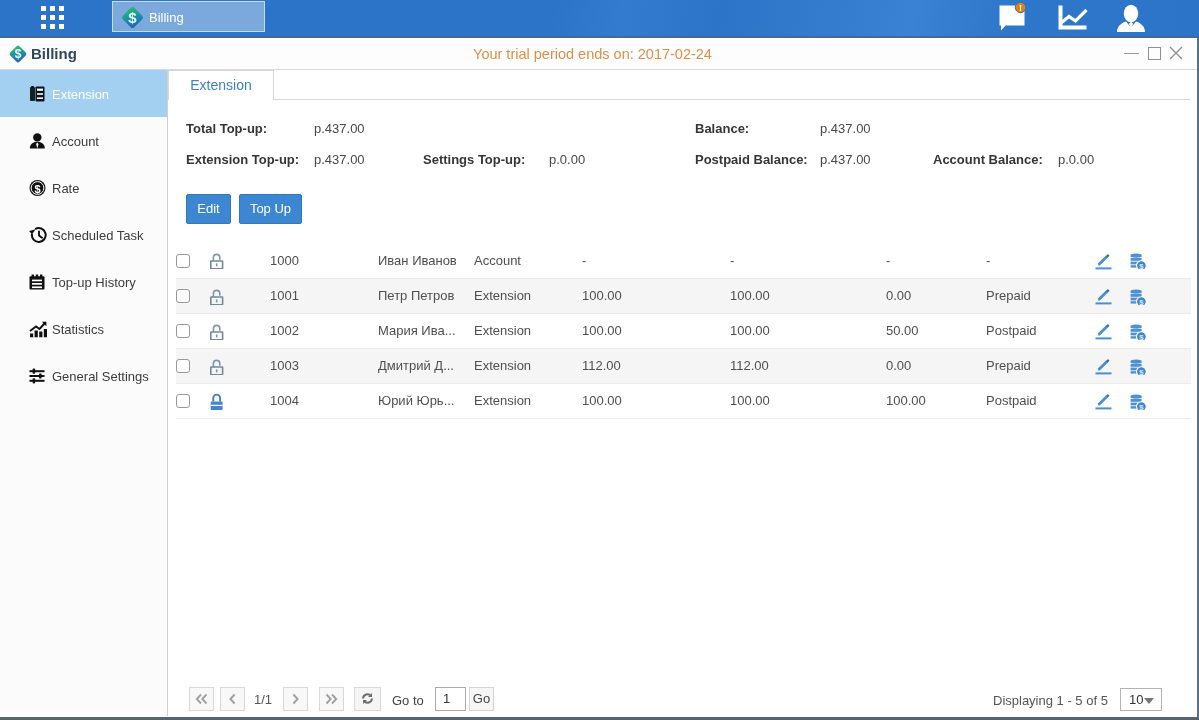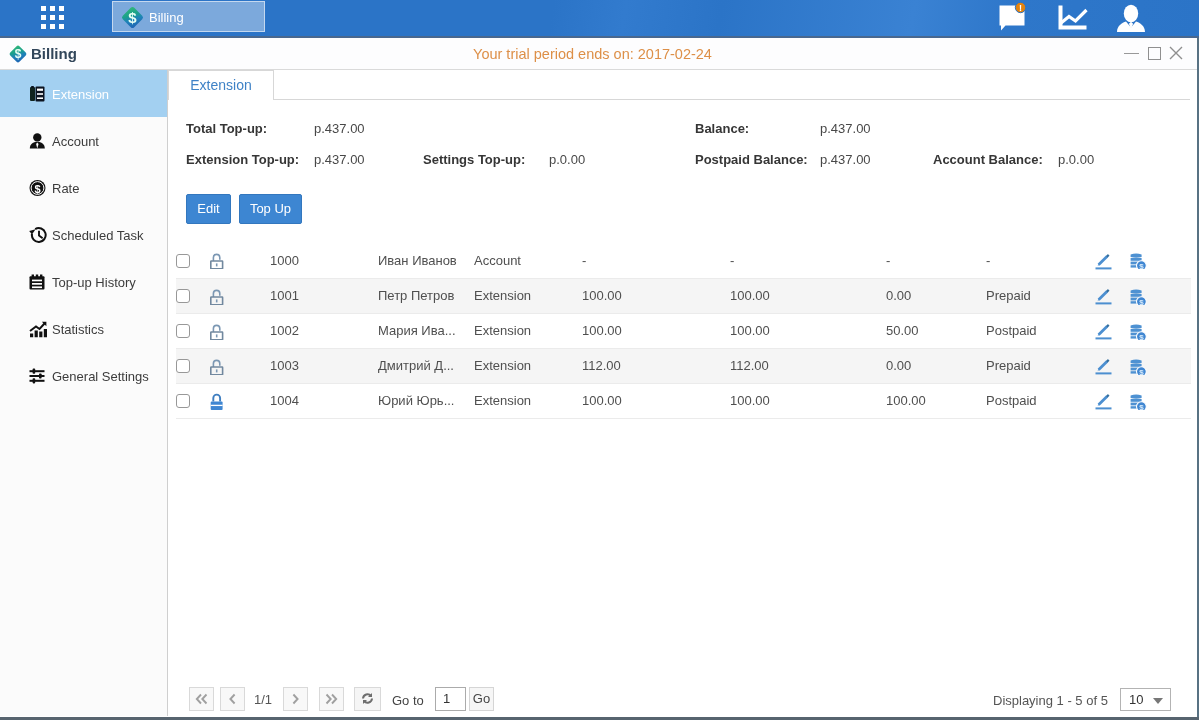--- a/index.html
+++ b/index.html
@@ -57,21 +57,21 @@
 
 .pbtn { position:absolute; top:687px; width:25px; height:24px; background:#f8f8f8; border:1px solid #d9d9d9;
   color:#9b9b9b; font-size:14px; text-align:center; line-height:22px; }
 #pg-cur { left:254px; top:692px; position:absolute; font-size:13px; color:#555; }
 #goto-lbl { left:392px; top:693px; position:absolute; font-size:13px; color:#444; }
 #goto-in { left:435px; top:687px; position:absolute; width:31px; height:24px; border:1px solid #ababab;
   background:#fff; font-size:13px; color:#333; text-align:left; padding:3px 0 0 7px; }
 #go-btn { left:469px; top:687px; position:absolute; width:25px; height:24px; background:#f6f6f6;
   border:1px solid #d5d5d5; font-size:13px; color:#444; text-align:center; line-height:22px; }
 #disp { left:993px; top:693px; position:absolute; font-size:13px; color:#555; }
-#psel { left:1120px; top:688px; position:absolute; width:51px; height:23px; border:1px solid #b3b3b3;
+#psel { left:1120px; top:688px; position:absolute; width:42px; height:23px; border:1px solid #b3b3b3;
   background:#fff; font-size:13px; color:#333; }
 #psel .n { position:absolute; left:8px; top:3px; }
 #psel .tri { position:absolute; right:7px; top:9px; width:0; height:0;
   border-left:5px solid transparent; border-right:5px solid transparent; border-top:6px solid #777; }
 
 
 #rightedge { left:1197px; top:38px; width:2px; height:682px; background:#587283; }
 #bottombar { left:0; top:717px; width:1199px; height:3px; background:#57646f; }
 </style>
 </head>

